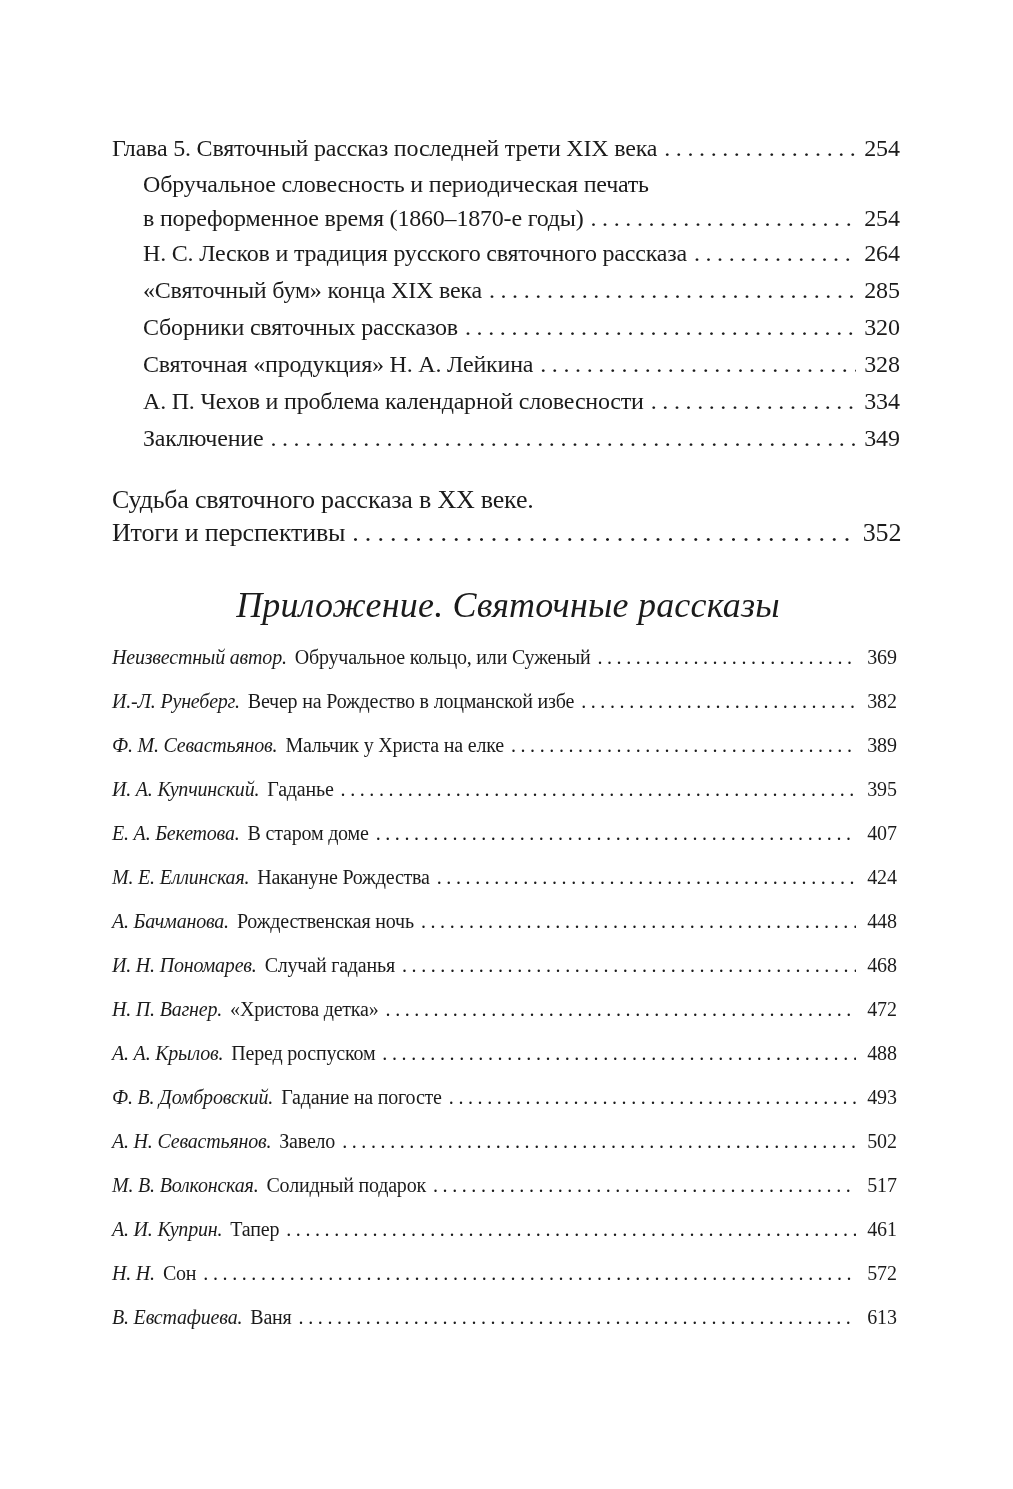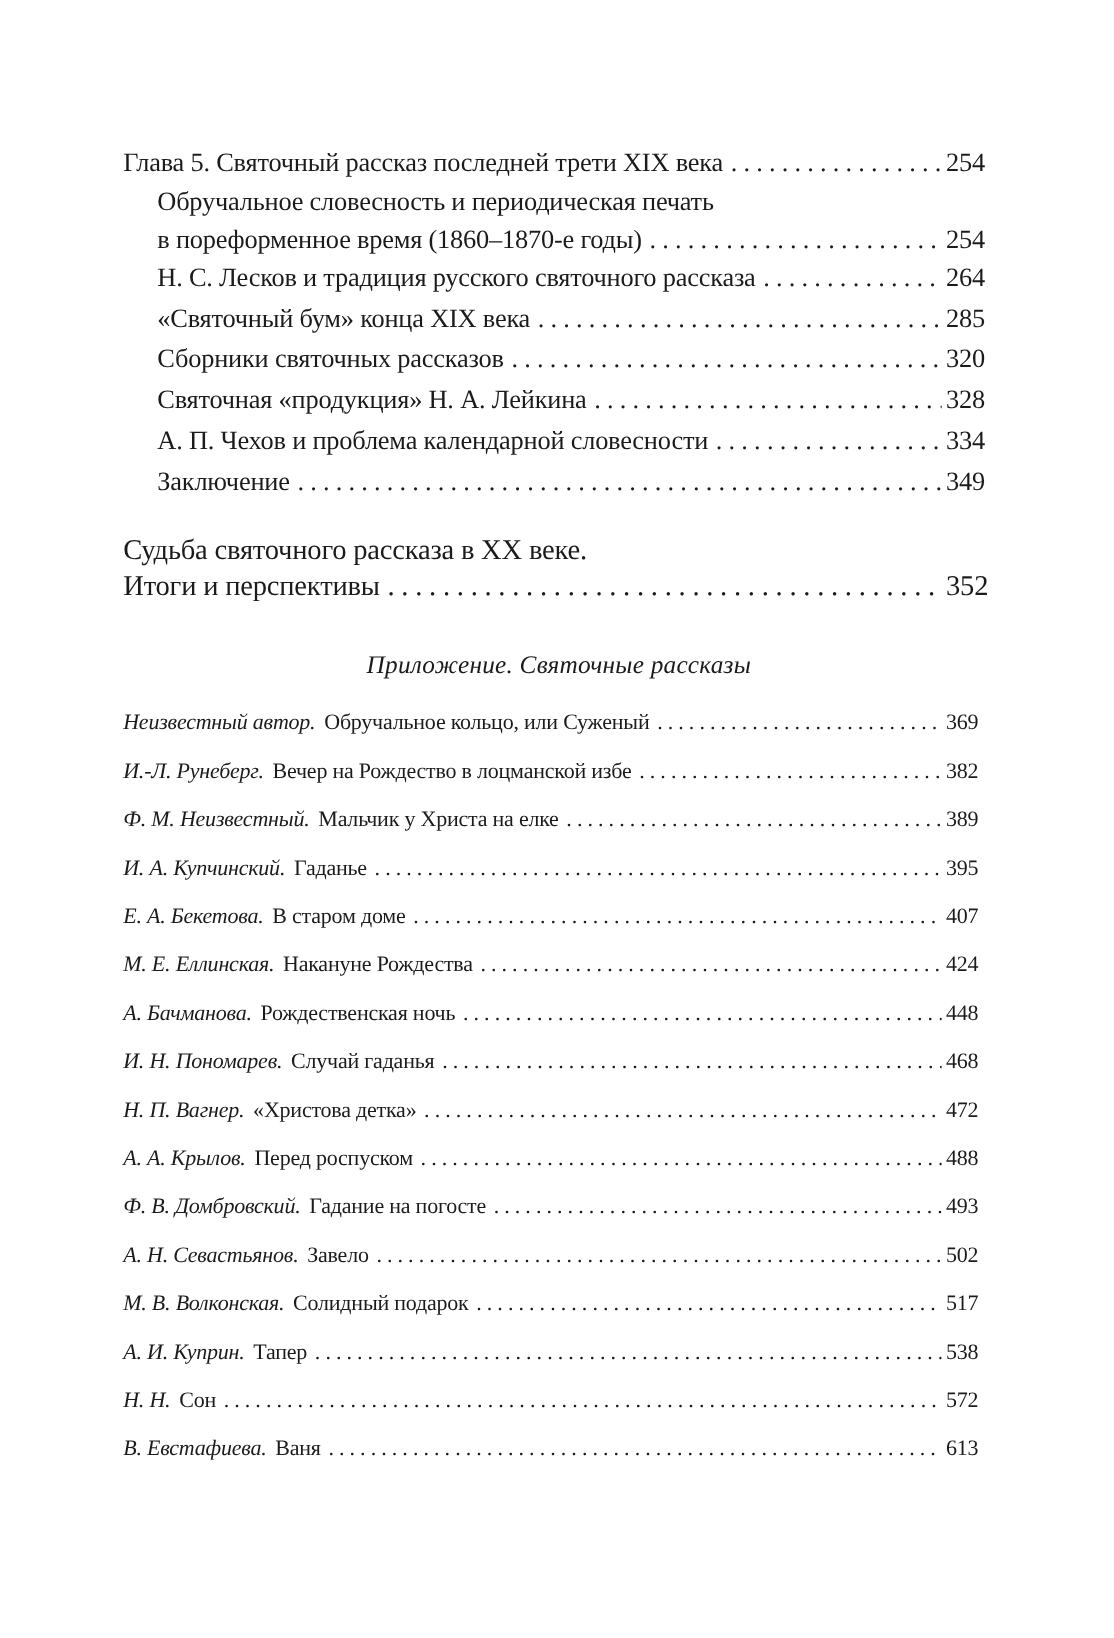--- a/index.html
+++ b/index.html
@@ -29,36 +29,36 @@
     white-space: nowrap;
     margin: 0 4px 0 7px;
     color: #1b1b1b;
   }
   .leader::after {
     content: ". . . . . . . . . . . . . . . . . . . . . . . . . . . . . . . . . . . . . . . . . . . . . . . . . . . . . . . . . . . . . . . . . . . . . . . . . . . . . . . . . . . .";
   }
   .pg {
     flex: 0 0 auto;
     min-width: 44px;
-    text-align: left;
+    text-align: center;
   }
   .chapter-block { font-size: 24px; letter-spacing: -0.2px; }
   .chapter-block .row { line-height: 37px; }
   .chapter-block .wrapline { line-height: 34px; }
   .sub { padding-left: 31px; }
   .epilogue-block {
     margin-top: 26px;
     font-size: 26px;
     letter-spacing: -0.2px;
   }
   .epilogue-block .line { line-height: 33px; }
   .epilogue-block .row { line-height: 33px; }
   .app-heading {
     margin-top: 36px;
-    font-size: 23px;
+    font-size: 36px;
     line-height: 40px;
     font-style: italic;
     text-align: center;
     letter-spacing: 0.2px;
   }
   .appendix { margin-top: 10px; font-size: 20px; letter-spacing: -0.2px; }
   .appendix .row { line-height: 44px; }
   .author { font-style: italic; margin-right: 8px; white-space: nowrap; }
 </style>
 </head>
@@ -128,21 +128,21 @@
       <span class="t"><span class="author">Неизвестный автор.</span><span>Обручальное кольцо, или Суженый</span></span>
       <span class="leader"></span>
       <span class="pg">369</span>
     </div>
     <div class="row">
       <span class="t"><span class="author">И.-Л. Рунеберг.</span><span>Вечер на Рождество в лоцманской избе</span></span>
       <span class="leader"></span>
       <span class="pg">382</span>
     </div>
     <div class="row">
-      <span class="t"><span class="author">Ф. М. Неизвестный.</span><span>Мальчик у Христа на елке</span></span>
+      <span class="t"><span class="author">Ф. М. Севастьянов.</span><span>Мальчик у Христа на елке</span></span>
       <span class="leader"></span>
       <span class="pg">389</span>
     </div>
     <div class="row">
       <span class="t"><span class="author">И. А. Купчинский.</span><span>Гаданье</span></span>
       <span class="leader"></span>
       <span class="pg">395</span>
     </div>
     <div class="row">
       <span class="t"><span class="author">Е. А. Бекетова.</span><span>В старом доме</span></span>
@@ -185,21 +185,21 @@
       <span class="pg">502</span>
     </div>
     <div class="row">
       <span class="t"><span class="author">М. В. Волконская.</span><span>Солидный подарок</span></span>
       <span class="leader"></span>
       <span class="pg">517</span>
     </div>
     <div class="row">
       <span class="t"><span class="author">А. И. Куприн.</span><span>Тапер</span></span>
       <span class="leader"></span>
-      <span class="pg">538</span>
+      <span class="pg">461</span>
     </div>
     <div class="row">
       <span class="t"><span class="author">Н. Н.</span><span>Сон</span></span>
       <span class="leader"></span>
       <span class="pg">572</span>
     </div>
     <div class="row">
       <span class="t"><span class="author">В. Евстафиева.</span><span>Ваня</span></span>
       <span class="leader"></span>
       <span class="pg">613</span>

